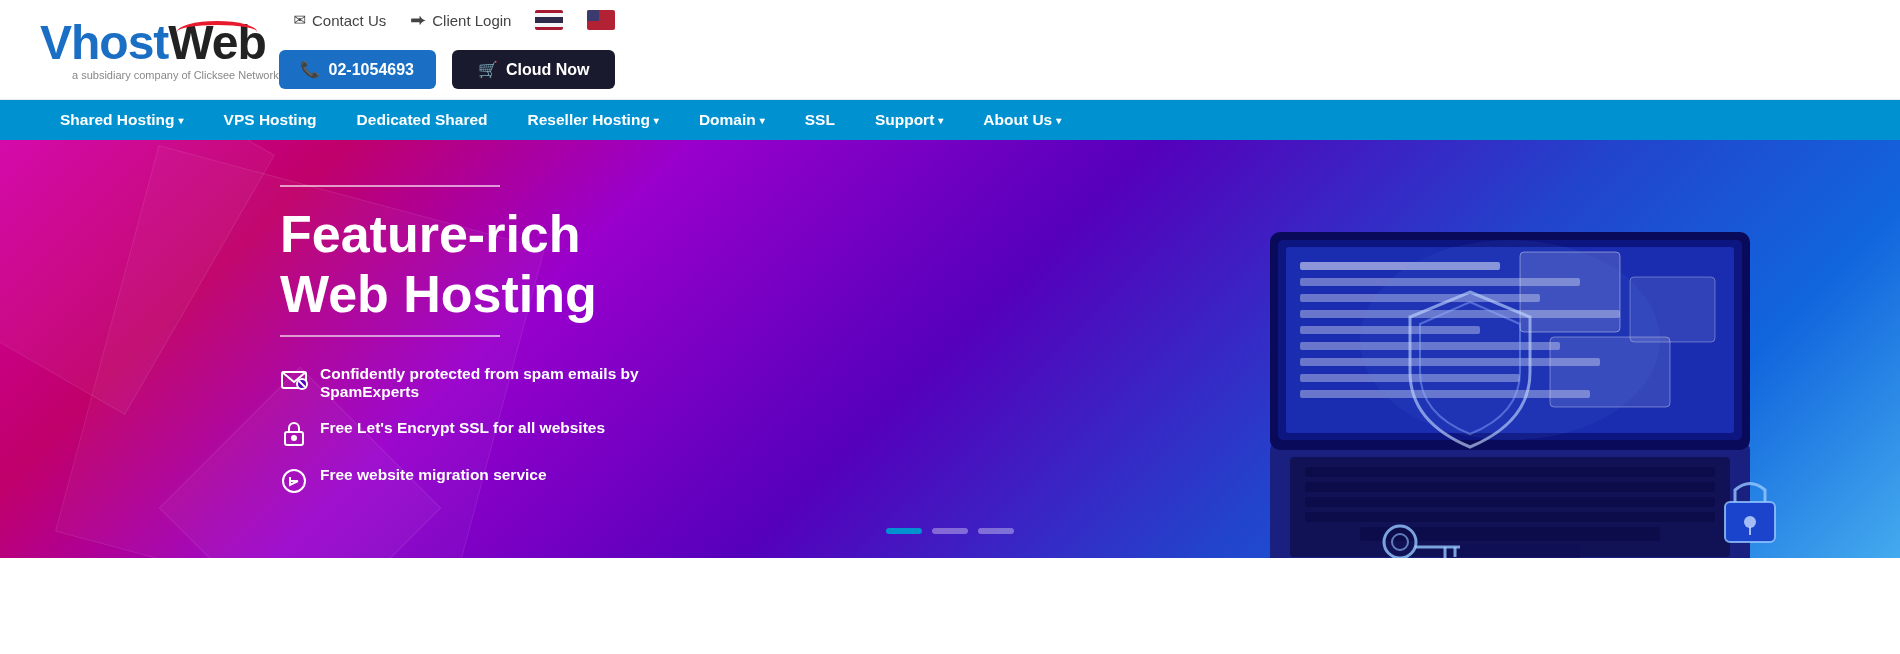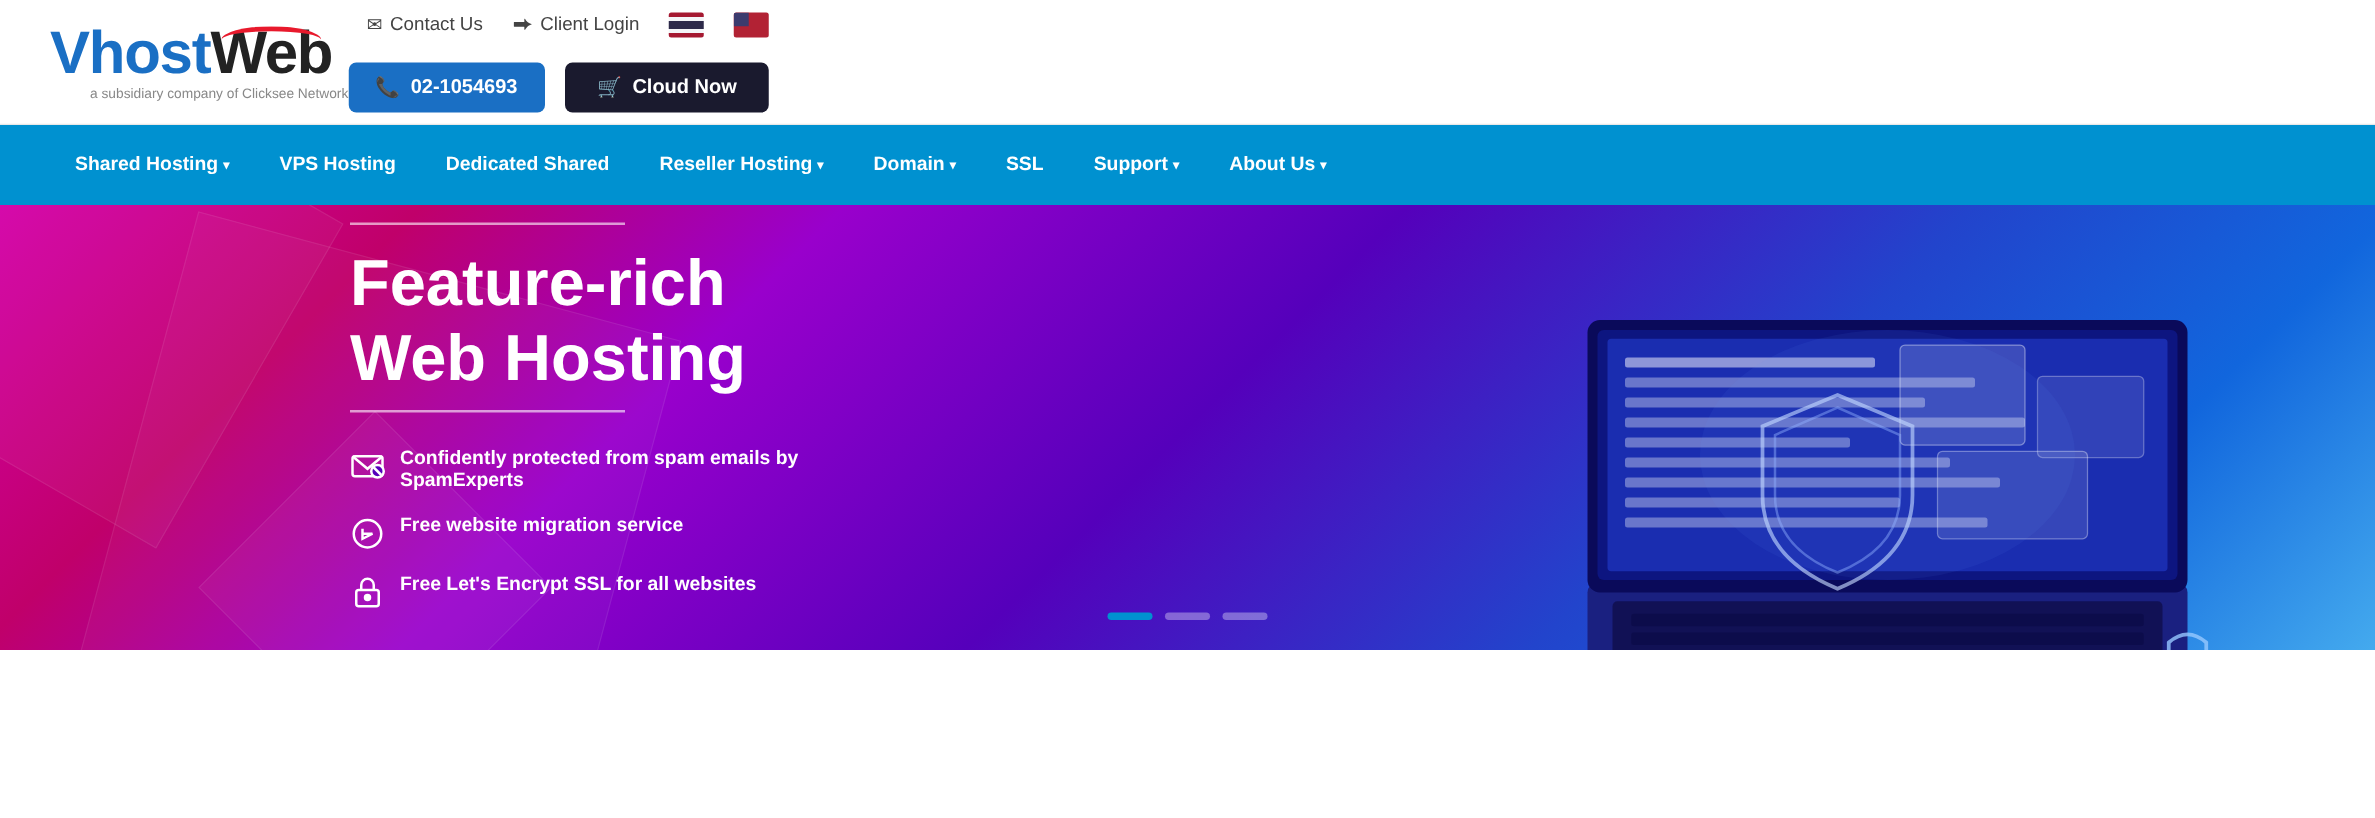--- a/index.html
+++ b/index.html
@@ -105,41 +105,41 @@
       align-items: center;
       gap: 8px;
     }
 
     
     .nav-bar {
       background: #0091d0;
       display: flex;
       align-items: center;
       padding: 0 40px;
-      height: 64px;
+      height: 40px;
     }
     .nav-item {
       color: #fff;
       text-decoration: none;
       font-size: 15.5px;
       font-weight: 600;
       padding: 0 20px;
       height: 52px;
       display: flex;
       align-items: center;
       gap: 4px;
       cursor: pointer;
       white-space: nowrap;
     }
     .nav-arrow { font-size: 10px; }
 
     
     .hero {
       width: 1900px;
-      height: 356px;
+      height: 418px;
       background: linear-gradient(135deg, #d400a8 0%, #c0006a 15%, #9900cc 30%, #5500bb 50%, #2244cc 70%, #1166dd 85%, #44aaee 100%);
       position: relative;
       overflow: hidden;
       display: flex;
       align-items: center;
     }
 
     
     .hero-bg-shapes {
       position: absolute;
@@ -350,33 +350,33 @@
         <svg class="feature-icon" viewBox="0 0 28 28" fill="none" stroke="white" stroke-width="2">
           <rect x="2" y="6" width="24" height="16" rx="2"></rect>
           <polyline points="2,6 14,16 26,6"></polyline>
           <circle cx="22" cy="18" r="5" fill="#5500bb" stroke="white"></circle>
           <line x1="19" y1="15" x2="25" y2="21"></line>
         </svg>
         <span>Confidently protected from spam emails by SpamExperts</span>
       </li>
       <li>
         <svg class="feature-icon" viewBox="0 0 28 28" fill="none" stroke="white" stroke-width="2">
+          <rect x="5" y="12" width="18" height="13" rx="2"></rect>
+          <path d="M9 12V8a5 5 0 0110 0v4"></path>
+          <circle cx="14" cy="18" r="2" fill="white"></circle>
+        </svg>
+        <span>Free Let's Encrypt SSL for all websites</span>
+      </li>
+      <li>
+        <svg class="feature-icon" viewBox="0 0 28 28" fill="none" stroke="white" stroke-width="2">
           <circle cx="14" cy="14" r="11"></circle>
           <polyline points="10,10 10,18 18,14"></polyline>
           <line x1="10" y1="14" x2="18" y2="14"></line>
         </svg>
         <span>Free website migration service</span>
-      </li>
-      <li>
-        <svg class="feature-icon" viewBox="0 0 28 28" fill="none" stroke="white" stroke-width="2">
-          <rect x="5" y="12" width="18" height="13" rx="2"></rect>
-          <path d="M9 12V8a5 5 0 0110 0v4"></path>
-          <circle cx="14" cy="18" r="2" fill="white"></circle>
-        </svg>
-        <span>Free Let's Encrypt SSL for all websites</span>
       </li>
     </ul>
   </div>
 
   <div class="hero-illustration">
     <svg class="laptop-svg" viewBox="0 0 700 430" xmlns="http://www.w3.org/2000/svg">
 
       <ellipse cx="350" cy="400" rx="280" ry="18" fill="rgba(0,0,80,0.4)"></ellipse>
       <rect x="80" y="390" width="540" height="18" rx="5" fill="#1a1a6a"></rect>
 

